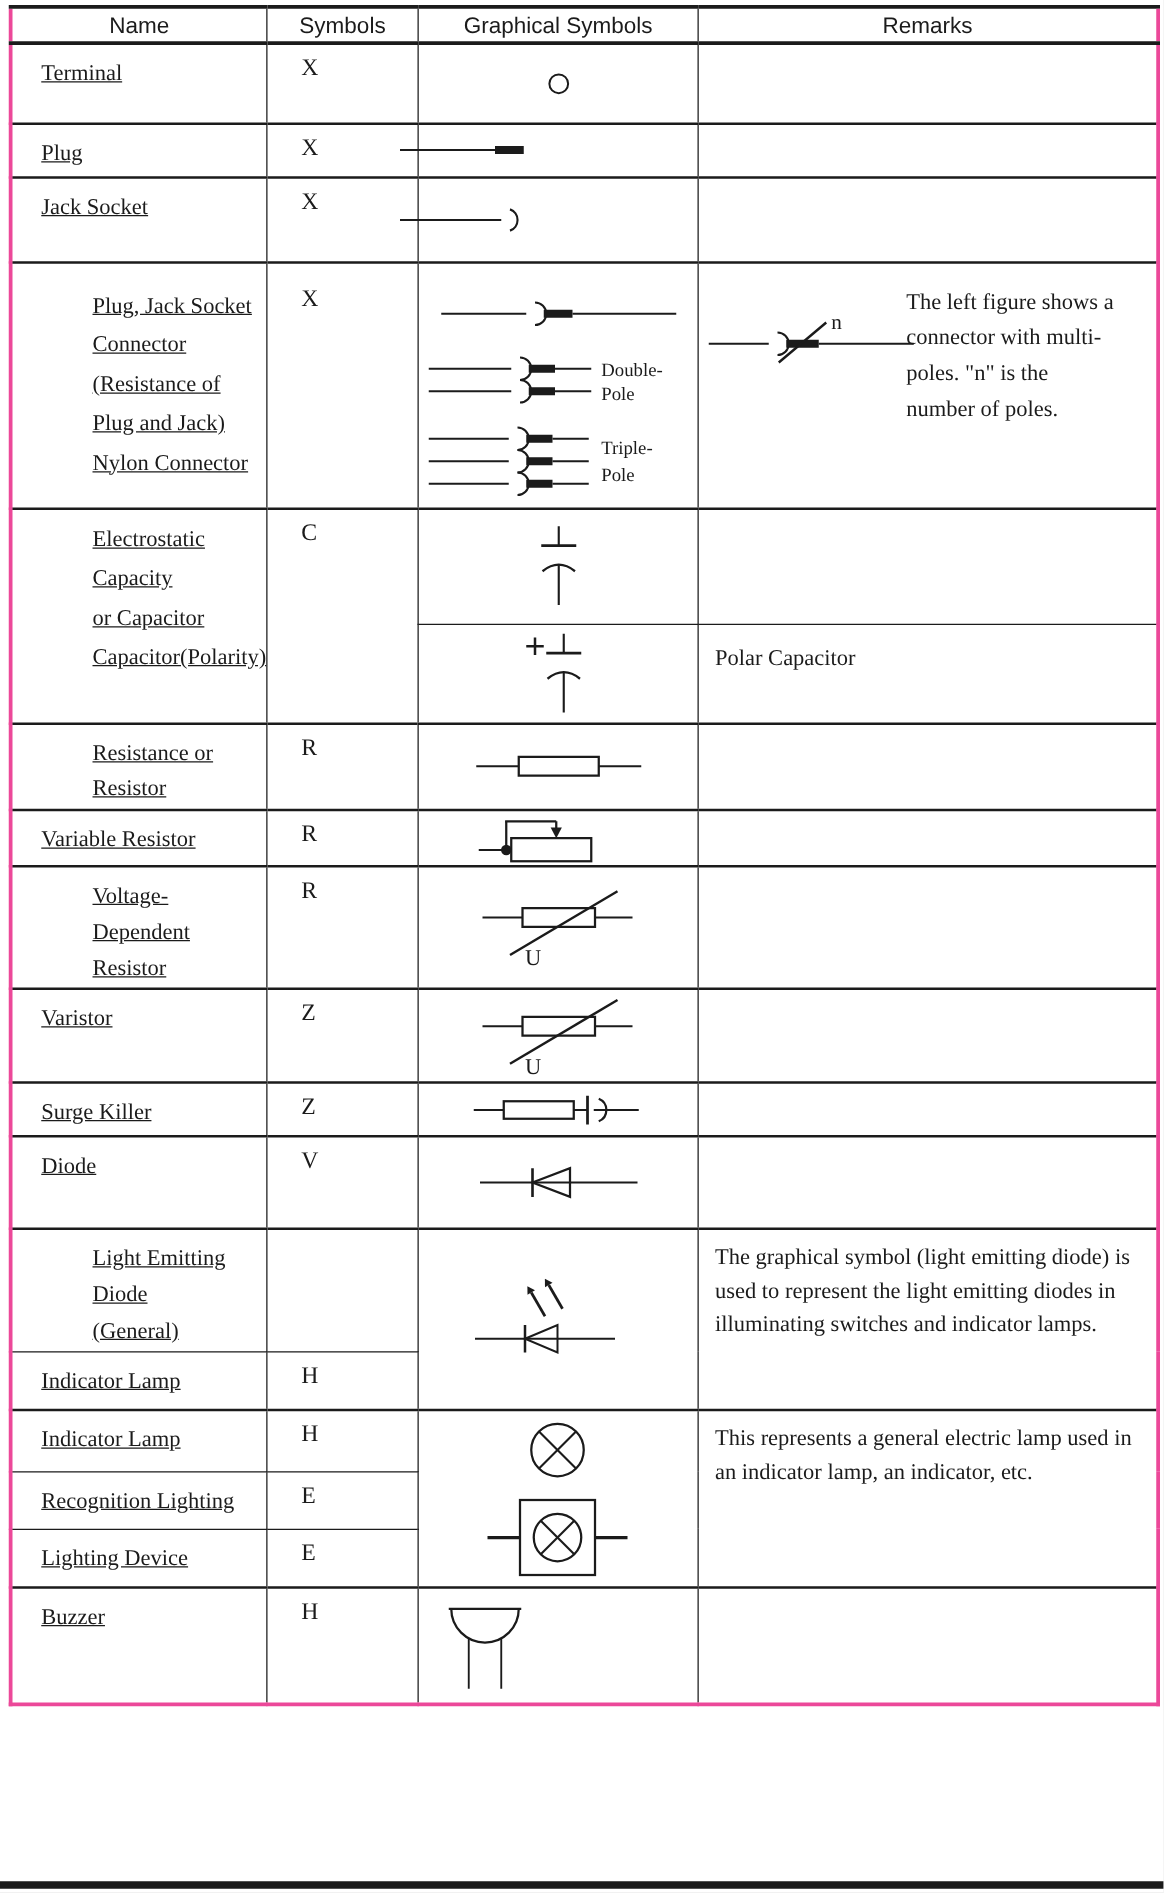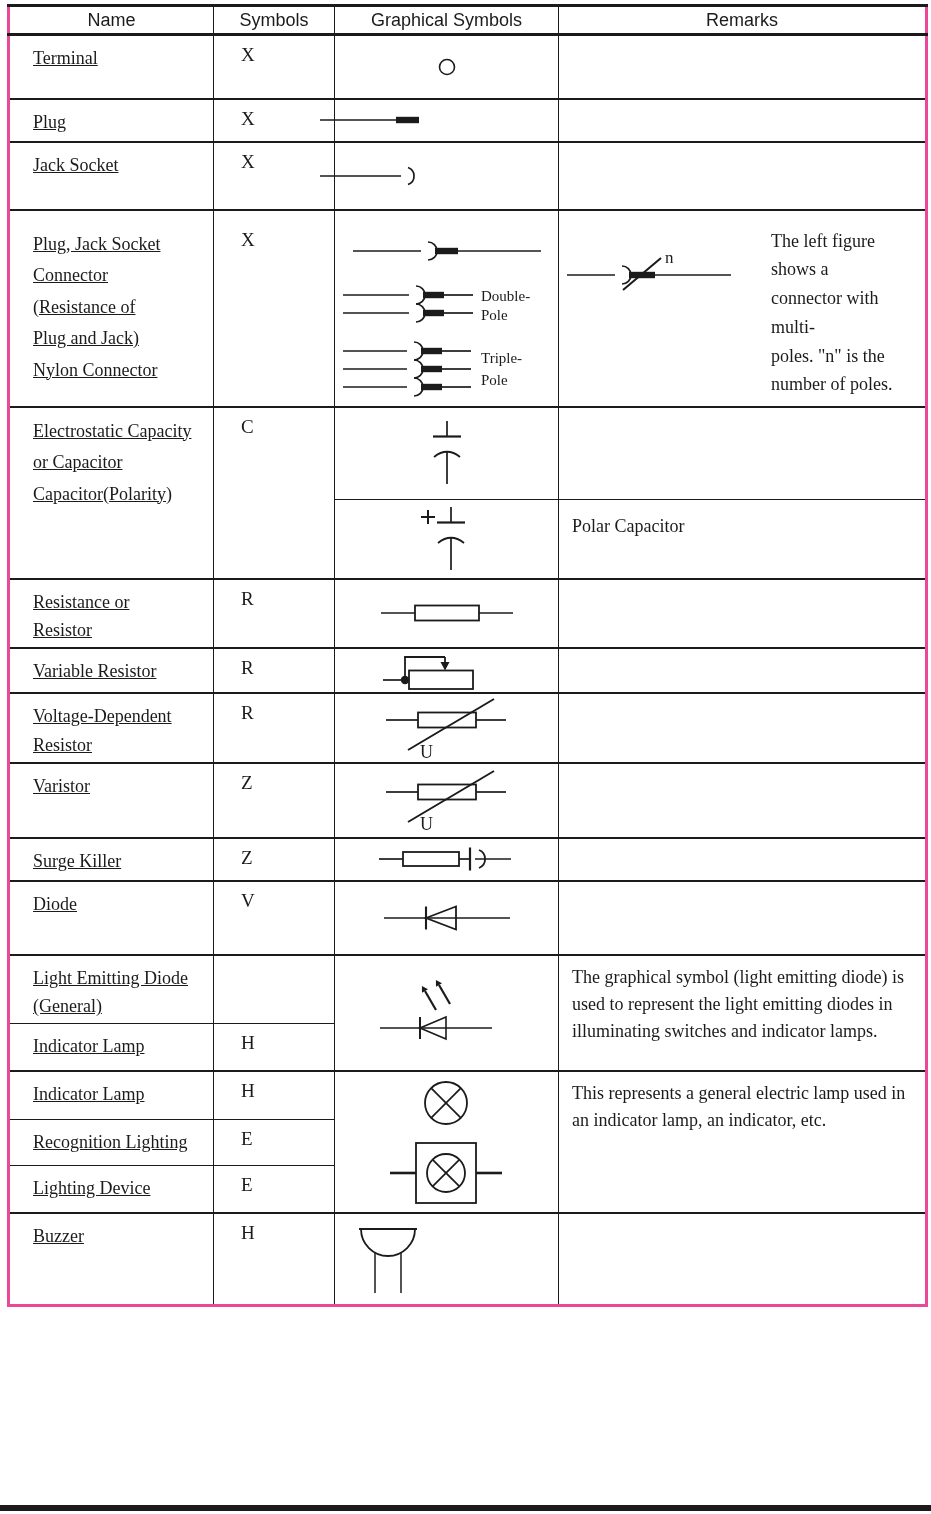--- a/index.html
+++ b/index.html
@@ -9,38 +9,38 @@
         border-collapse:collapse;table-layout:fixed;
         border:3px solid #ec4899;}
   th{font-family:"Liberation Sans",sans-serif;font-weight:400;font-size:18px;
      border:1px solid #1b1b1b;border-top:3px solid #1b1b1b;border-bottom:3px solid #1b1b1b;
      padding:0;text-align:center;vertical-align:middle;}
   td{border:1px solid #1b1b1b;border-top-width:2px;border-bottom-width:2px;
      padding:0;vertical-align:top;}
   tr.thin td{border-top-width:1px;}
   tr.prethin td{border-bottom-width:1px;}
   td.name{font-size:18px;line-height:1.6;padding:8px 4px 2px 23px;text-decoration:underline;}
-  td.name .ln{display:block;}
+  td.name .ln{display:block;margin-left:41px;}
   td.name.wide-lh{line-height:1.75;padding-top:18px;}
   td.name.cap-lh{line-height:1.75;}
   td.sym{font-size:19px;padding:8px 4px 0 27px;}
   td.sym.pt20{padding-top:18px;}
   td.gfx{vertical-align:middle;text-align:center;}
   td.gfx .gwrap{display:flex;justify-content:center;align-items:center;}
   td.gfx svg{display:block;}
   .shift-plug{transform:translateX(-72px);}
   .shift-buzz{transform:translateX(-58px);}
   td.rmk{font-size:18px;line-height:1.5;padding:8px 18px 2px 13px;}
   td.rmk.vpad{padding-top:13px;}
   td.conn-gfx{vertical-align:top;}
   td.conn-rmk{position:relative;padding:0;}
   .conn-fig{position:absolute;left:6px;top:38px;}
   .conn-text{position:absolute;left:166px;top:16px;width:198px;
              font-size:18px;line-height:1.6;}
-  .conn-text .ln{display:block;margin-left:46px;}
+  .conn-text .ln{display:block;}
   svg text{font-family:"Liberation Serif",serif;fill:#1b1b1b;}
   .footer-rule{position:absolute;left:0;top:1505px;width:931px;height:6px;background:#1b1b1b;}
 </style>
 </head>
 <body>
 
 <div class="page">
 
   <table class="symtable">
     <colgroup>

